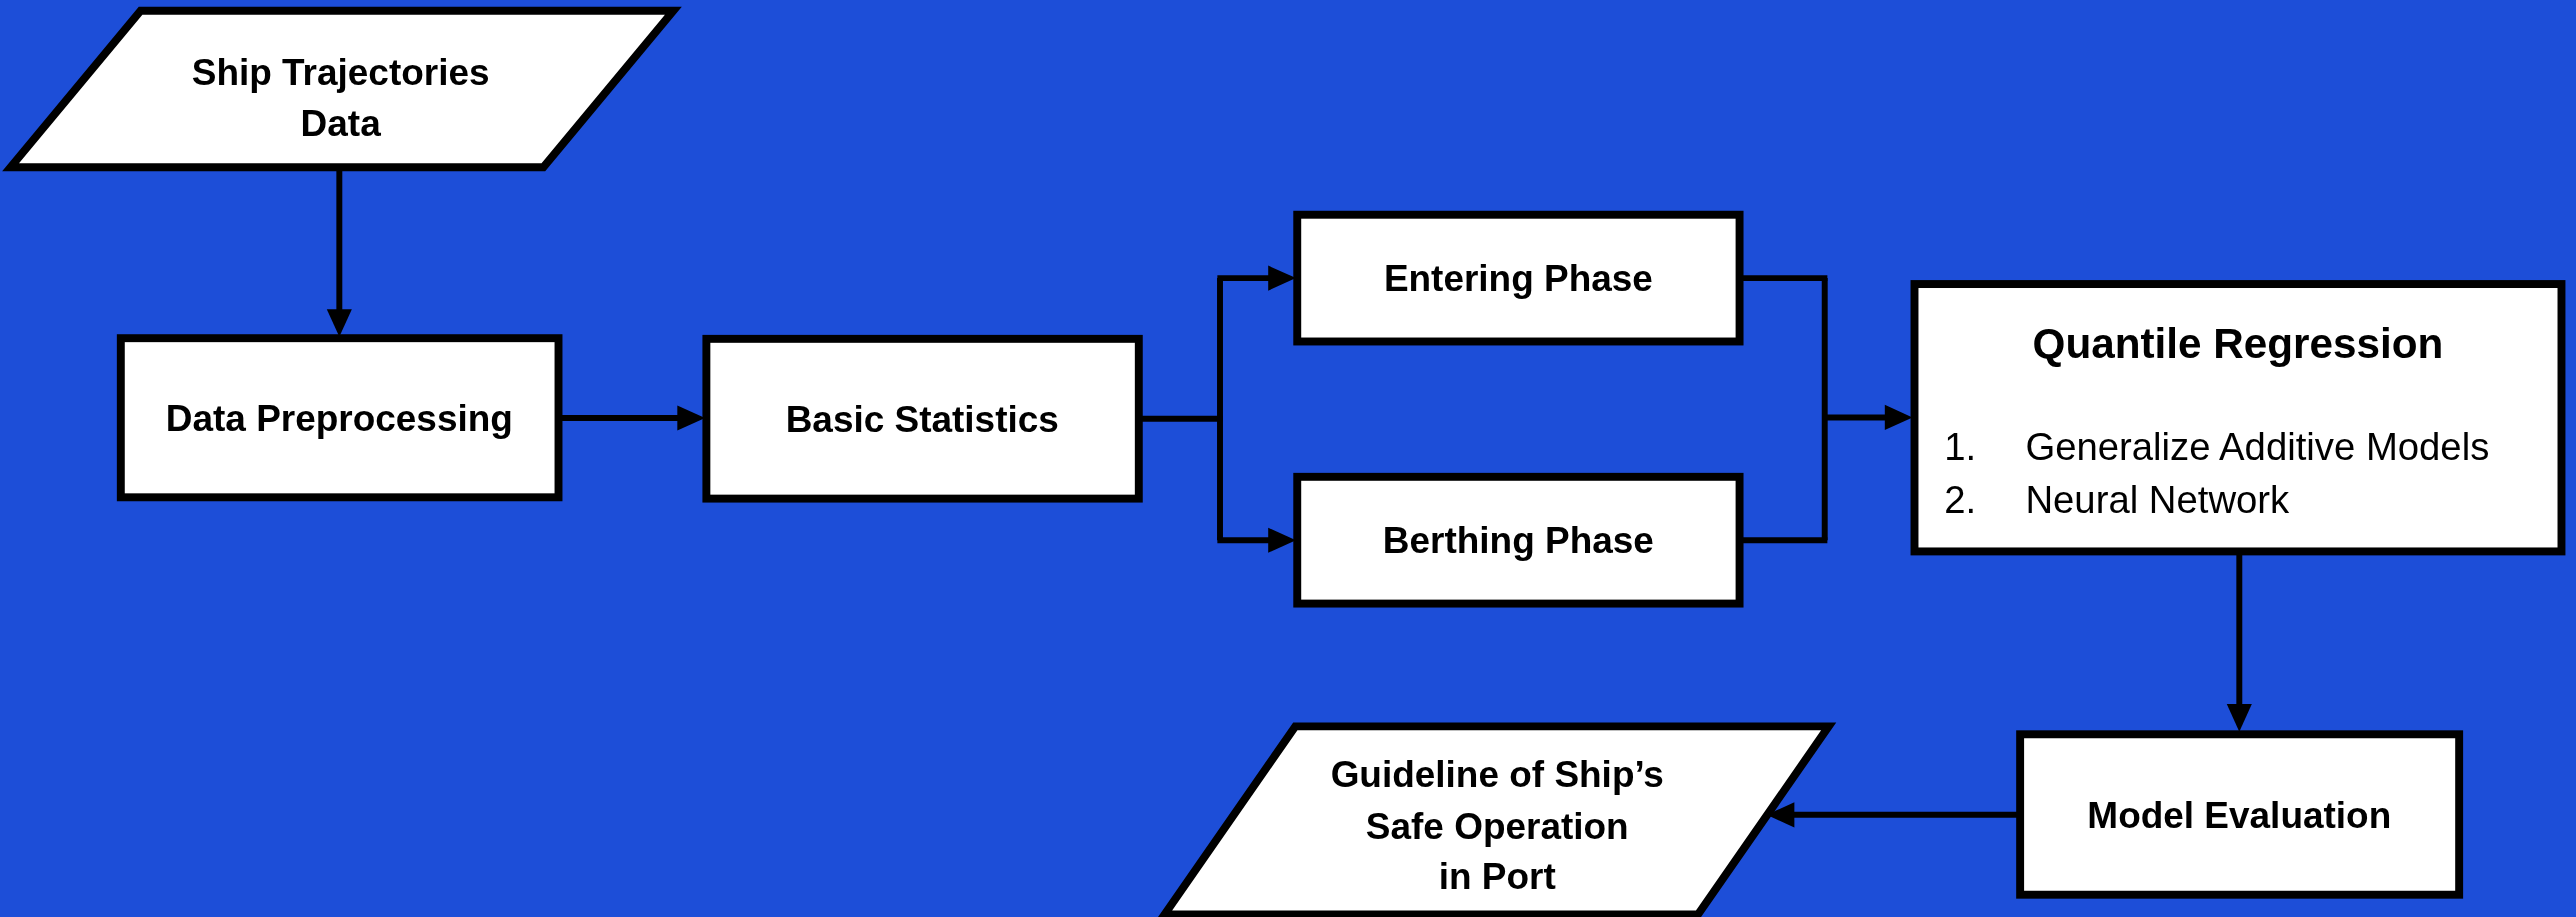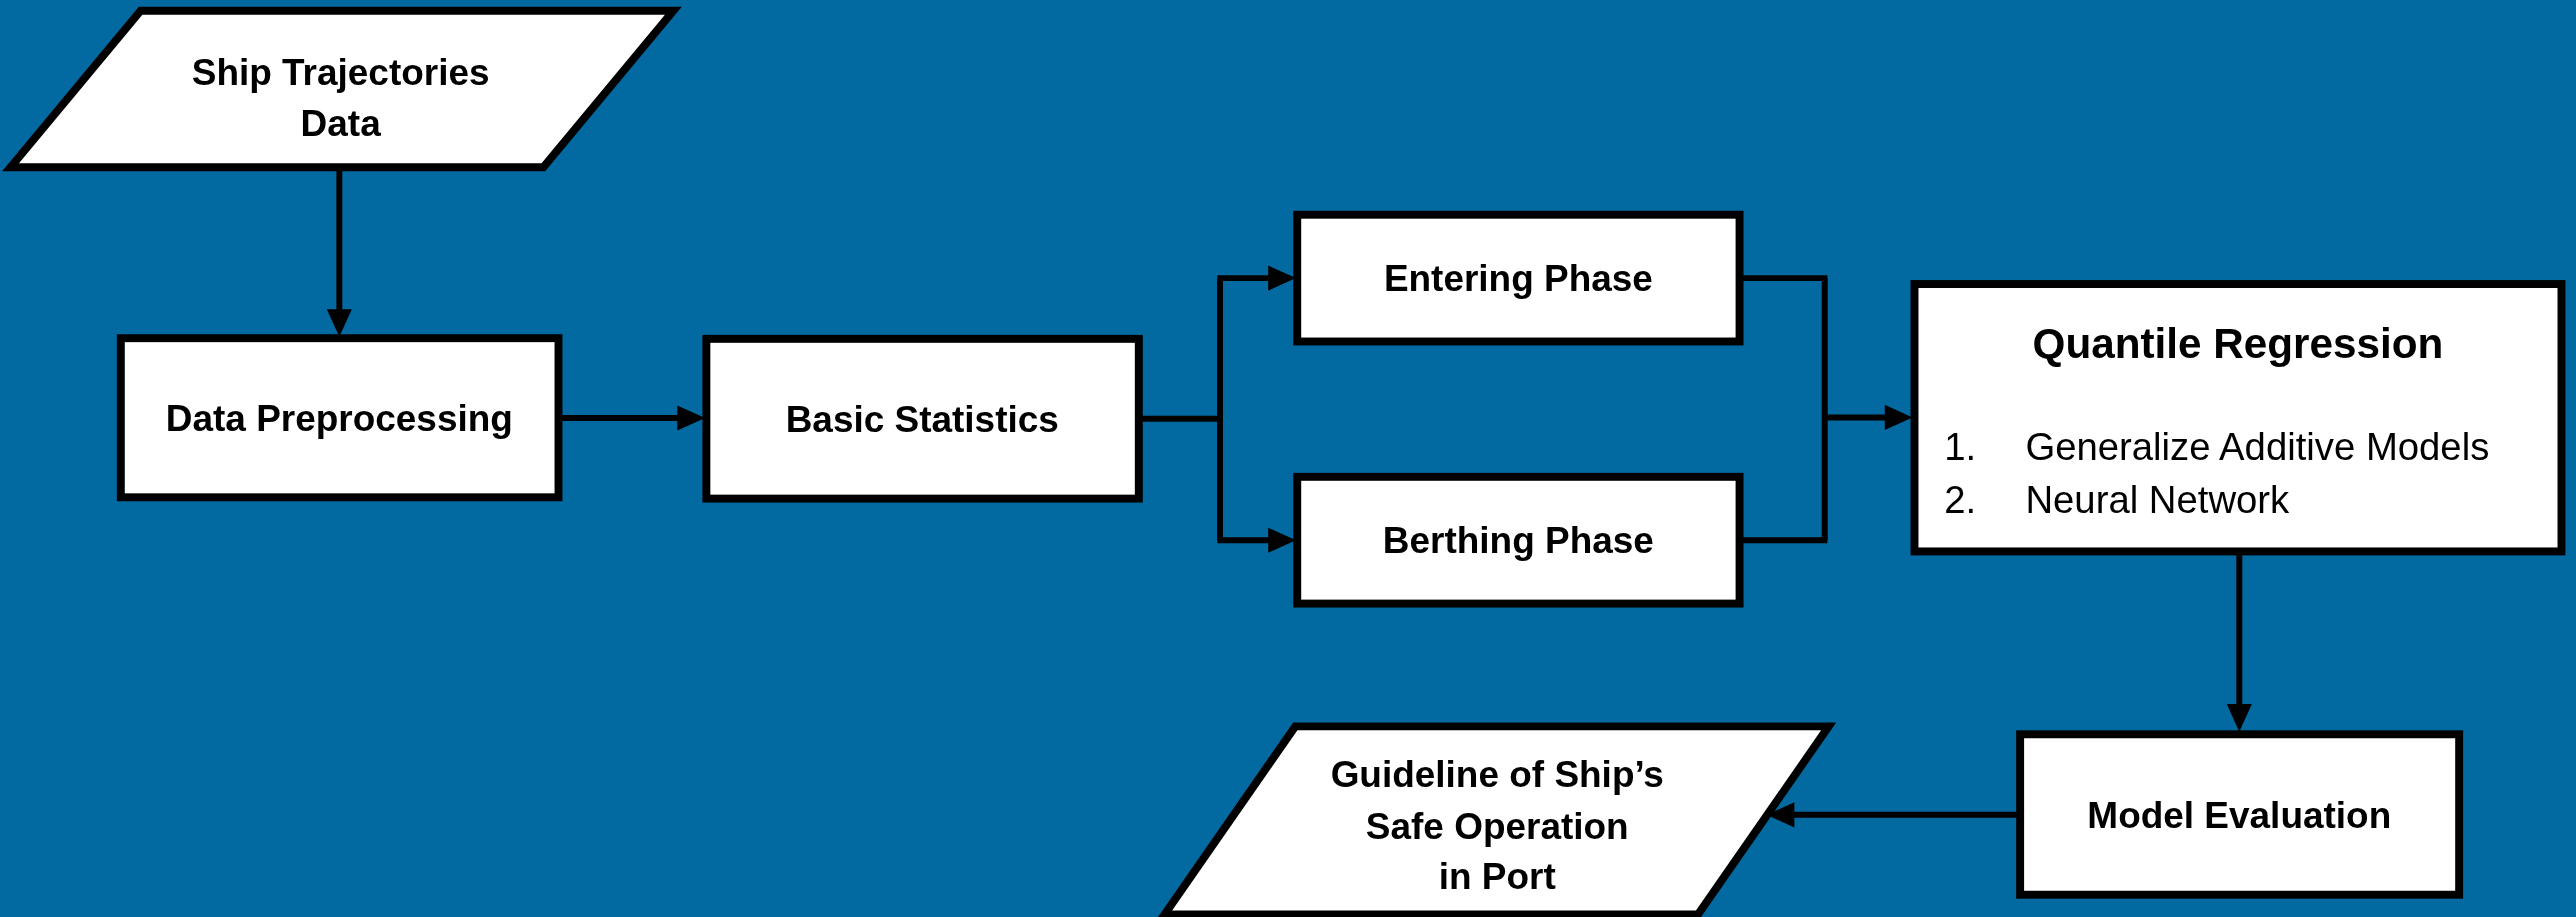--- a/index.html
+++ b/index.html
@@ -3,21 +3,21 @@
 <meta charset="utf-8">
 <style>
   html, body {
     margin: 0;
     padding: 0;
     background: #ffffff;
   }
   .diagram-wrap {
     width: 2576px;
     height: 918px;
-    background: #0369a1;
+    background: #1d4ed8;
   }
   svg { display: block; width: 2576px; height: 918px; }
 
   .shape {
     fill: #ffffff;
     stroke: #000000;
     stroke-width: 12;
   }
   .conn {
     stroke: #000000;

